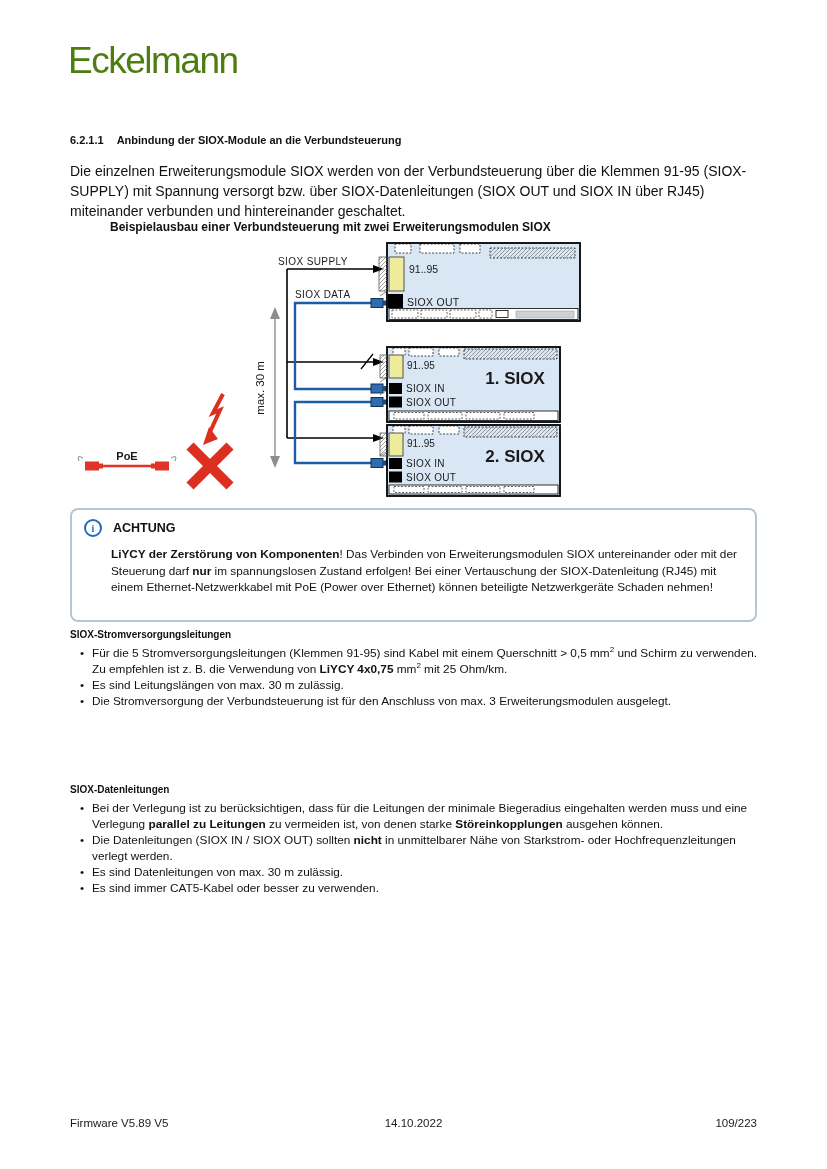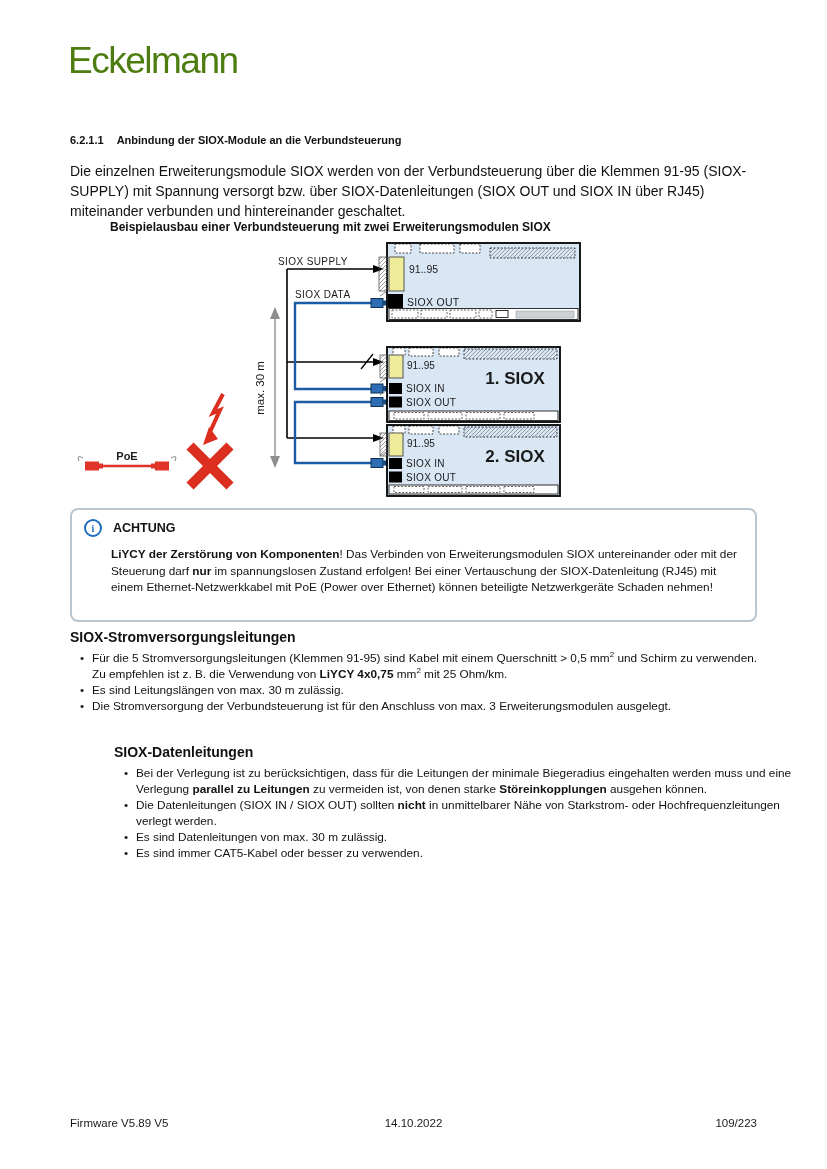--- a/index.html
+++ b/index.html
@@ -36,22 +36,22 @@
     width:14px; height:14px; border:2px solid #1d6cc0; border-radius:50%;
     color:#1d6cc0; display:flex; align-items:center; justify-content:center;
     font-size:10px; font-weight:bold; font-family:"Liberation Serif", serif; flex:0 0 auto;
   }
   .notice-title { font-size:12.5px; font-weight:bold; }
   .notice-body {
     margin:9px 18px 0 39px; font-size:11.8px; line-height:16.5px;
   }
   .sec { position:absolute; left:70px; width:700px; }
   .sec-power { top:629px; }
-  .sec-data  { top:744px;margin-left:44px; }
-  .sec-h { font-size:14px; font-weight:bold; margin:0 0 5px 0; }
+  .sec-data  { top:784px; }
+  .sec-h { font-size:10px; font-weight:bold; margin:0 0 5px 0; }
   ul.bullets { list-style:none; margin:0; padding:0; font-size:11.8px; line-height:16px; }
   ul.bullets li { position:relative; padding-left:22px; }
   ul.bullets li::before { content:"\2022"; position:absolute; left:10px; }
   b { font-weight:bold; }
   sup { font-size:8px; line-height:0; vertical-align:super; }
   .footer {
     position:absolute; left:70px; right:70px; top:1117px;
     font-size:11.5px; color:#1a1a1a;
   }
   .footer .fl { float:left; }

